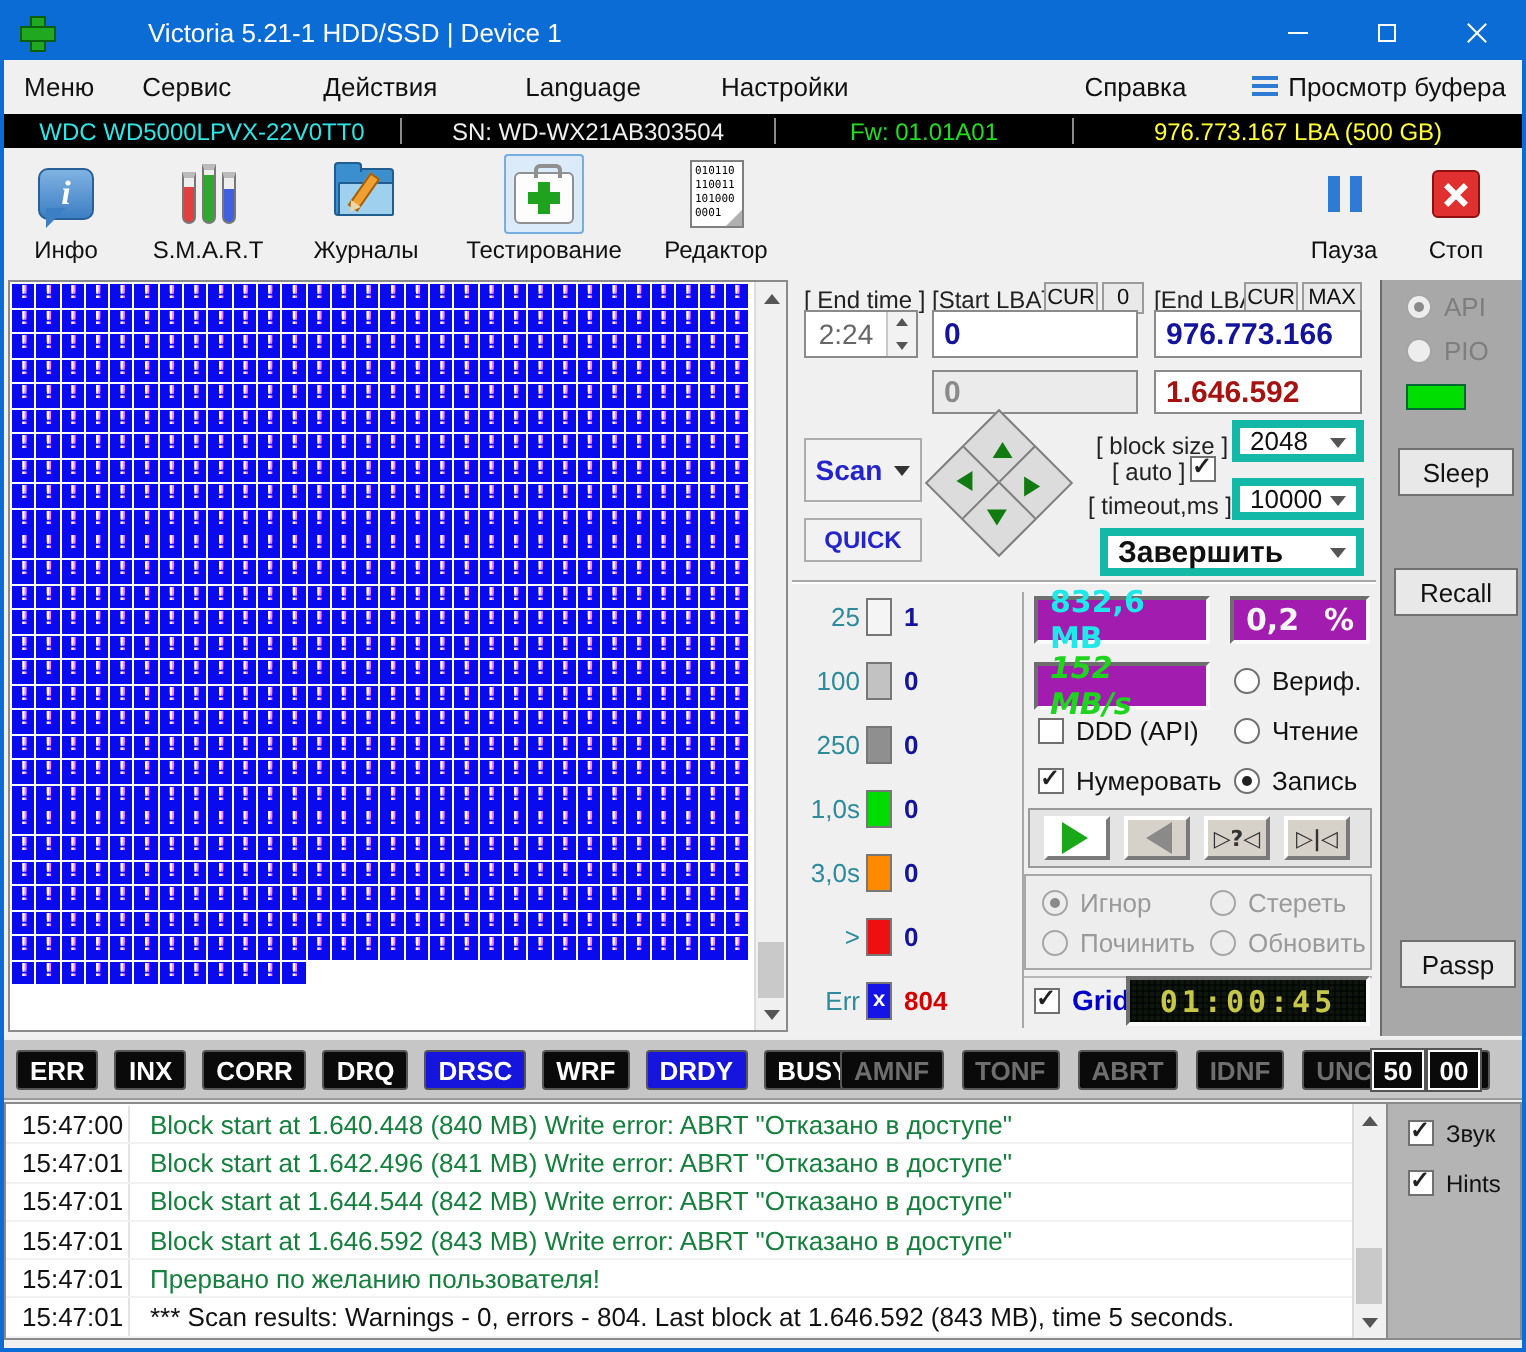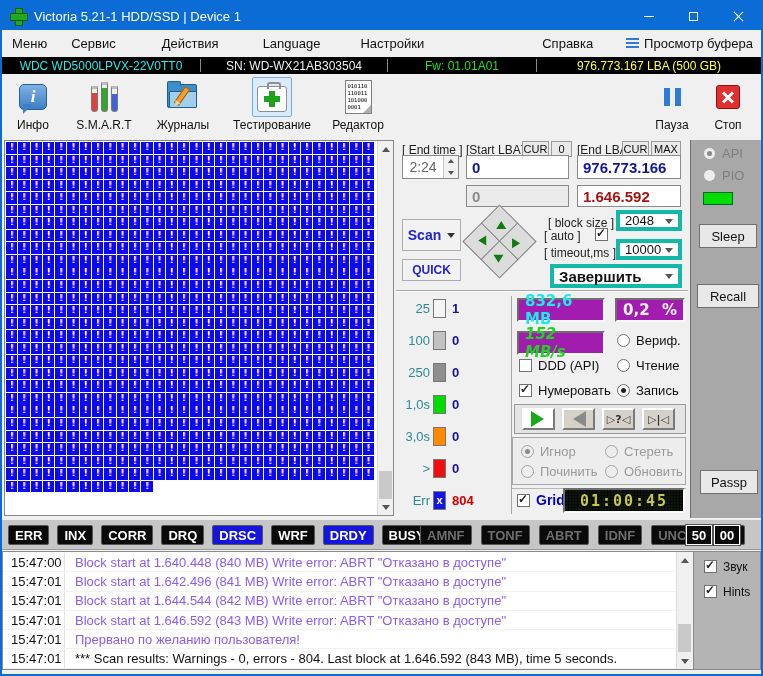--- a/index.html
+++ b/index.html
@@ -3,21 +3,21 @@
 <meta charset="utf-8">
 <style>
   * { margin:0; padding:0; box-sizing:border-box; }
   body { background:#444; font-family:"Liberation Sans",sans-serif; }
   .win { position:relative; width:763px; height:676px; margin:0 auto;
          border:2px solid #0C6CD6; background:#F0F0F0; overflow:hidden;
          font-size:13px; color:#111; }
 
   
   .titlebar { position:absolute; left:0; top:0; width:759px; height:28px;
-              background:#0C6CD6; display:flex; align-items:center; color:#fff; }
+              background:#0C6CD6; display:flex; align-items:center; color:#fff;gap:40px; }
   .app-icon { position:relative; width:16px; height:16px; margin:0 8px 0 8px; }
   .app-icon::before { content:""; position:absolute; left:5px; top:0; width:6px; height:16px;
                       background:#21A821; border:1px solid #0B5E0B; }
   .app-icon::after  { content:""; position:absolute; left:0; top:5px; width:16px; height:6px;
                       background:#21A821; border:1px solid #0B5E0B; }
   .title-text { font-size:13px; }
   .cap-btns { margin-left:auto; display:flex; height:28px; }
   .cap-btn { width:45px; height:28px; display:flex; align-items:center; justify-content:center; }
   .glyph-min { width:10px; height:1px; background:#fff; }
   .glyph-max { width:9px; height:9px; border:1px solid #fff; }
@@ -236,21 +236,21 @@
          display:flex; align-items:center; justify-content:center; }
 
   
   .logpanel { position:absolute; left:0; top:549px; width:692px; height:119px; background:#FFF;
               border:1px solid #8A8A8A; }
   .log-rows { position:absolute; left:0; top:1px; width:673px; }
   .log-row { display:flex; height:19.3px; align-items:center; border-bottom:1px solid #F2F2F2; }
   .log-time { width:62px; padding-left:8px; color:#111; flex-shrink:0;
               border-right:1px solid #E3E3E3; height:100%; display:flex; align-items:center; }
   .log-msg { padding-left:10px; white-space:nowrap; }
-  .log-msg.error { color:#8b5cf6; }
+  .log-msg.error { color:#15803d; }
   .log-scroll { position:absolute; right:0; top:0; width:17px; height:117px; background:#F0F0F0;
                 border-left:1px solid #DCDCDC; }
   .log-side { position:absolute; left:692px; top:549px; width:67px; height:119px; background:#B4B4B4;
               border:1px solid #8A8A8A; border-left:none; }
   .log-side .checkbox { position:absolute; }
   .log-side .opt-label { font-size:12px; }
   .bottomstrip { position:absolute; left:0; top:668px; width:759px; height:4px; background:#F0F0F0; }
 </style>
 </head>
 <body>
@@ -1244,21 +1244,21 @@
         <span class="dia dia-right">
             <i></i>
           </span>
         <span class="dia dia-down">
             <i></i>
           </span>
       </div>
 
       <span class="lbl" style="left:152px;top:76px;">[ block size ]</span>
       <div class="combo" style="left:220px;top:70px;width:66px;height:21px;">2048</div>
-      <span class="lbl" style="left:148px;top:89px;">[ auto ]</span>
+      <span class="lbl" style="left:160px;top:89px;">[ auto ]</span>
       <span class="checkbox checked" style="left:199px;top:88px;"></span>
       <span class="lbl" style="left:148px;top:106px;">[ timeout,ms ]</span>
       <div class="combo" style="left:220px;top:99px;width:66px;height:21px;">10000</div>
       <div class="combo" style="left:154px;top:124px;width:132px;height:24px;font-weight:bold;font-size:15px;">Завершить</div>
 
       <div class="hdiv"></div>
       <div class="vline"></div>
 
       <div class="legend" id="legend">
           <div class="legend-row">

